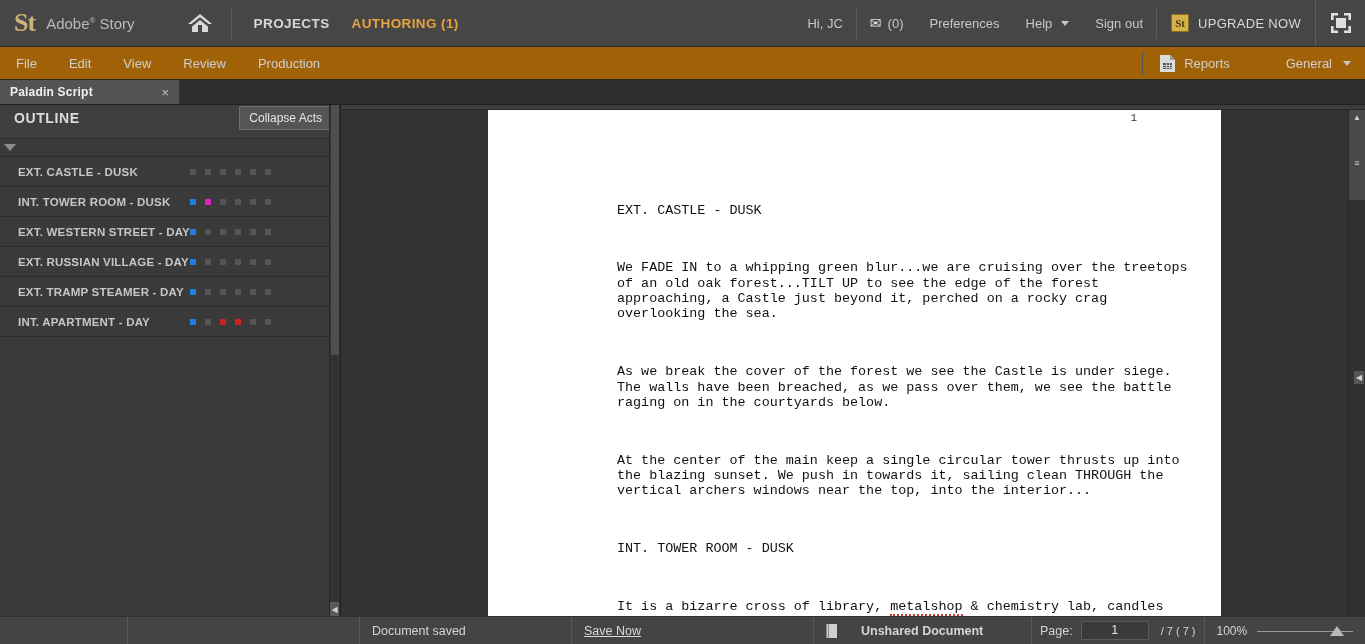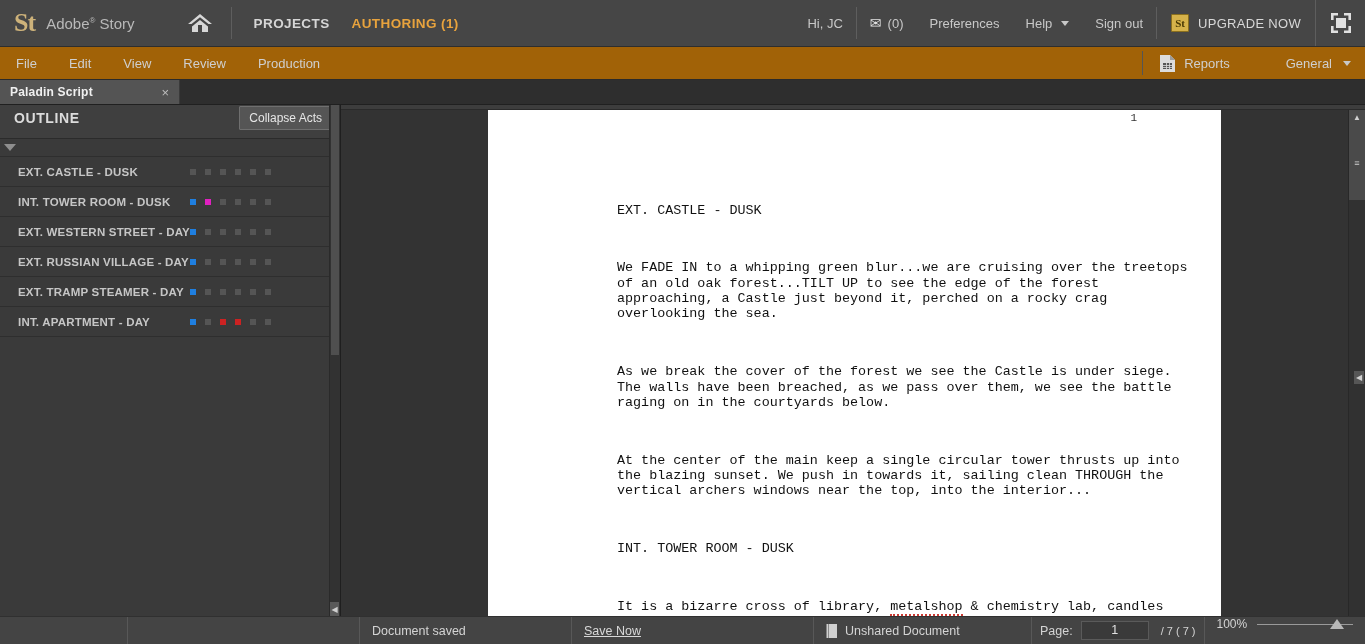--- a/index.html
+++ b/index.html
@@ -219,34 +219,34 @@
   }
   .sb-cell {
     display: flex; align-items: center; border-right: 1px solid #585858;
     font-size: 12.5px; color: #d4d4d4; padding: 0 12px;
   }
   .sb-c1 { width: 128px; }
   .sb-c2 { width: 232px; }
   .sb-c3 { width: 212px; }
   .sb-c4 { width: 242px; }
   .sb-save-link { text-decoration: underline; cursor: pointer; color: #d8d8d8; }
-  .sb-c5 { width: 218px; gap: 8px; }
+  .sb-c5 { width: 218px; gap: 24px; font-weight: bold; }
   .sb-doc-icon {
     width: 11px; height: 14px; background: #d0d0d0; border-left: 3px double #888;
     display: inline-block;
   }
   .sb-c6 { display: flex; align-items: center; gap: 0px; padding: 0 8px; border-right: 1px solid #585858; }
   .sb-page-label { font-size: 12.5px; color: #d4d4d4; margin-right: 8px; }
   .sb-page-input {
     width: 68px; height: 19px; background: #3a3a3a; border: 1px solid #5a5a5a;
     color: #e0e0e0; font-size: 12.5px; text-align: center; line-height: 17px;
     cursor: text;
   }
   .sb-page-total { font-size: 11px; color: #d4d4d4; margin-left: 12px; }
-  .sb-zoom { display: flex; align-items: flex-start; gap: 10px; padding: 0 12px; flex: 1; }
+  .sb-zoom { display: flex; align-items: center; gap: 10px; padding: 0 12px; flex: 1; }
   .sb-zoom-label { font-size: 12px; color: #d4d4d4; }
   .sb-slider { position: relative; flex: 1; height: 14px; max-width: 112px; }
   .sb-slider-track {
     position: absolute; top: 7px; left: 0; right: 0; height: 1px; background: #9a9a9a;
   }
   .sb-slider-knob {
     position: absolute; left: 76%; top: 2px;
     width: 0; height: 0; border-left: 7px solid transparent;
     border-right: 7px solid transparent; border-bottom: 10px solid #b8b8b8;
     cursor: pointer;

